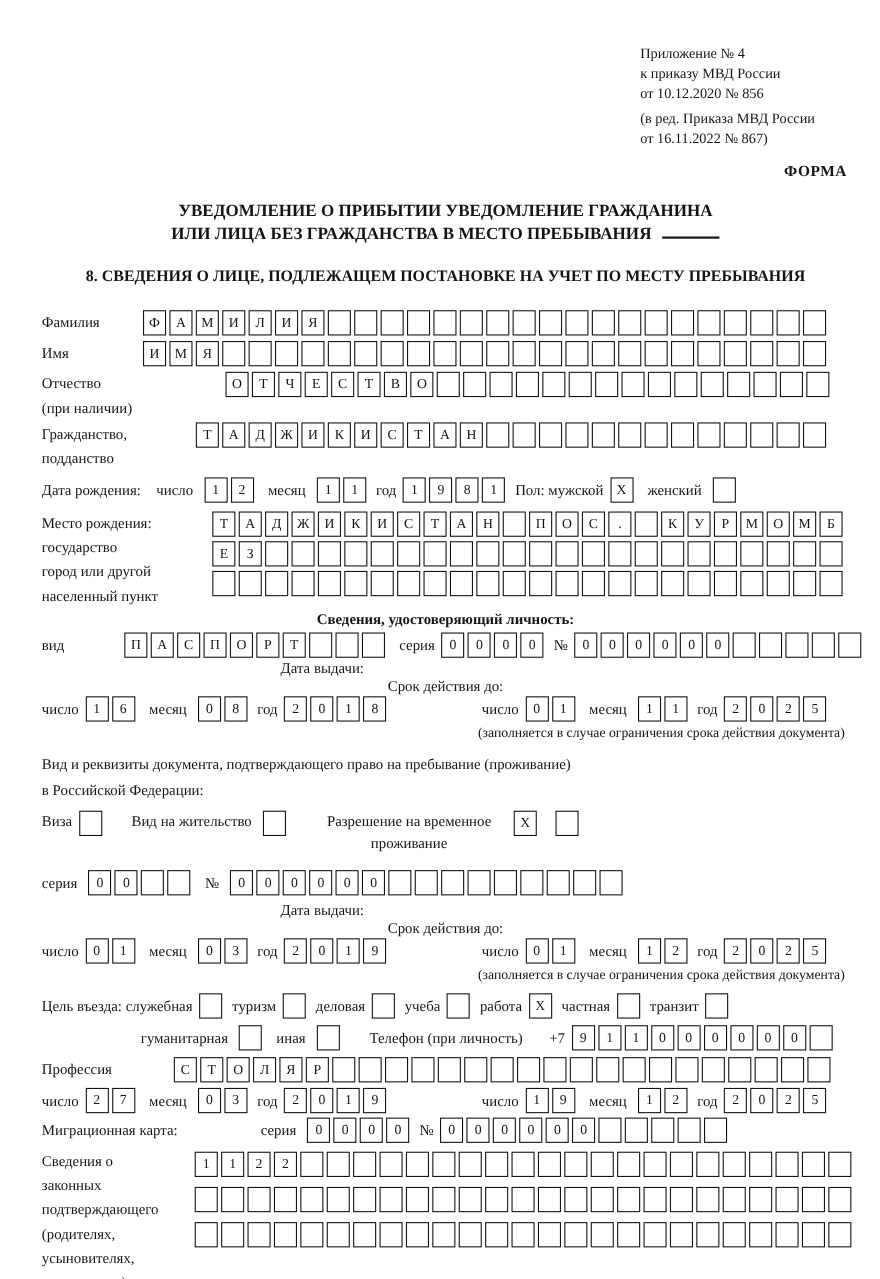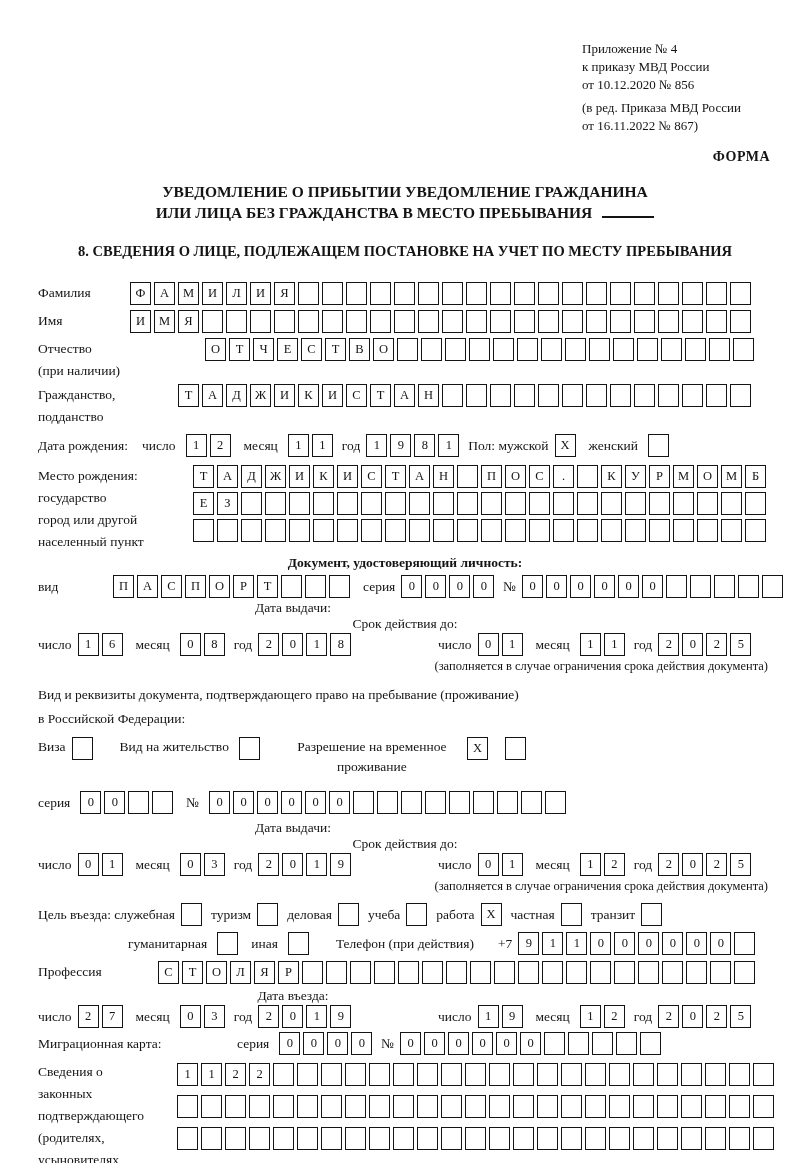--- a/index.html
+++ b/index.html
@@ -304,21 +304,21 @@
           <span class="cell"></span>
           <span class="cell"></span>
           <span class="cell"></span>
           <span class="cell"></span>
           <span class="cell"></span>
           <span class="cell"></span>
         </div>
     </div>
   </div>
 
-  <div class="dochead">Документ, удостоверяющий личность:</div>
+  <div class="dochead">Сведения, удостоверяющий личность:</div>
 
   <div class="row mb2" style="align-items:center;">
     <div class="lbl w75">вид</div>
     <div class="cells">
         <span class="cell">П</span>
         <span class="cell">А</span>
         <span class="cell">С</span>
         <span class="cell">П</span>
         <span class="cell">О</span>
         <span class="cell">Р</span>
@@ -532,21 +532,21 @@
 
   <div class="row mb6" style="align-items:center;padding-left:90px;">
     <div class="lbl mr10">гуманитарная</div>
     <div class="cells">
         <span class="cell"></span>
       </div>
     <div class="lbl ml10 mr10">иная</div>
     <div class="cells">
         <span class="cell"></span>
       </div>
-    <div class="lbl ml24">Телефон (при действия)</div>
+    <div class="lbl ml24">Телефон (при личность)</div>
     <div class="lbl ml24 mr6">+7</div>
     <div class="cells">
         <span class="cell">9</span>
         <span class="cell">1</span>
         <span class="cell">1</span>
         <span class="cell">0</span>
         <span class="cell">0</span>
         <span class="cell">0</span>
         <span class="cell">0</span>
         <span class="cell">0</span>
@@ -580,21 +580,20 @@
         <span class="cell"></span>
         <span class="cell"></span>
         <span class="cell"></span>
         <span class="cell"></span>
         <span class="cell"></span>
         <span class="cell"></span>
       </div>
   </div>
 
   <div class="dateheads">
-    <div class="dh-left">Дата въезда:</div>
   </div>
   <div class="daterow mb4">
     <div class="dgroup dgl">
       <span class="lbl mr6">число</span>
       <span class="cells">
           <span class="cell">2</span>
           <span class="cell">7</span>
         </span>
       <span class="lbl ml10 mr10">месяц</span>
       <span class="cells">

